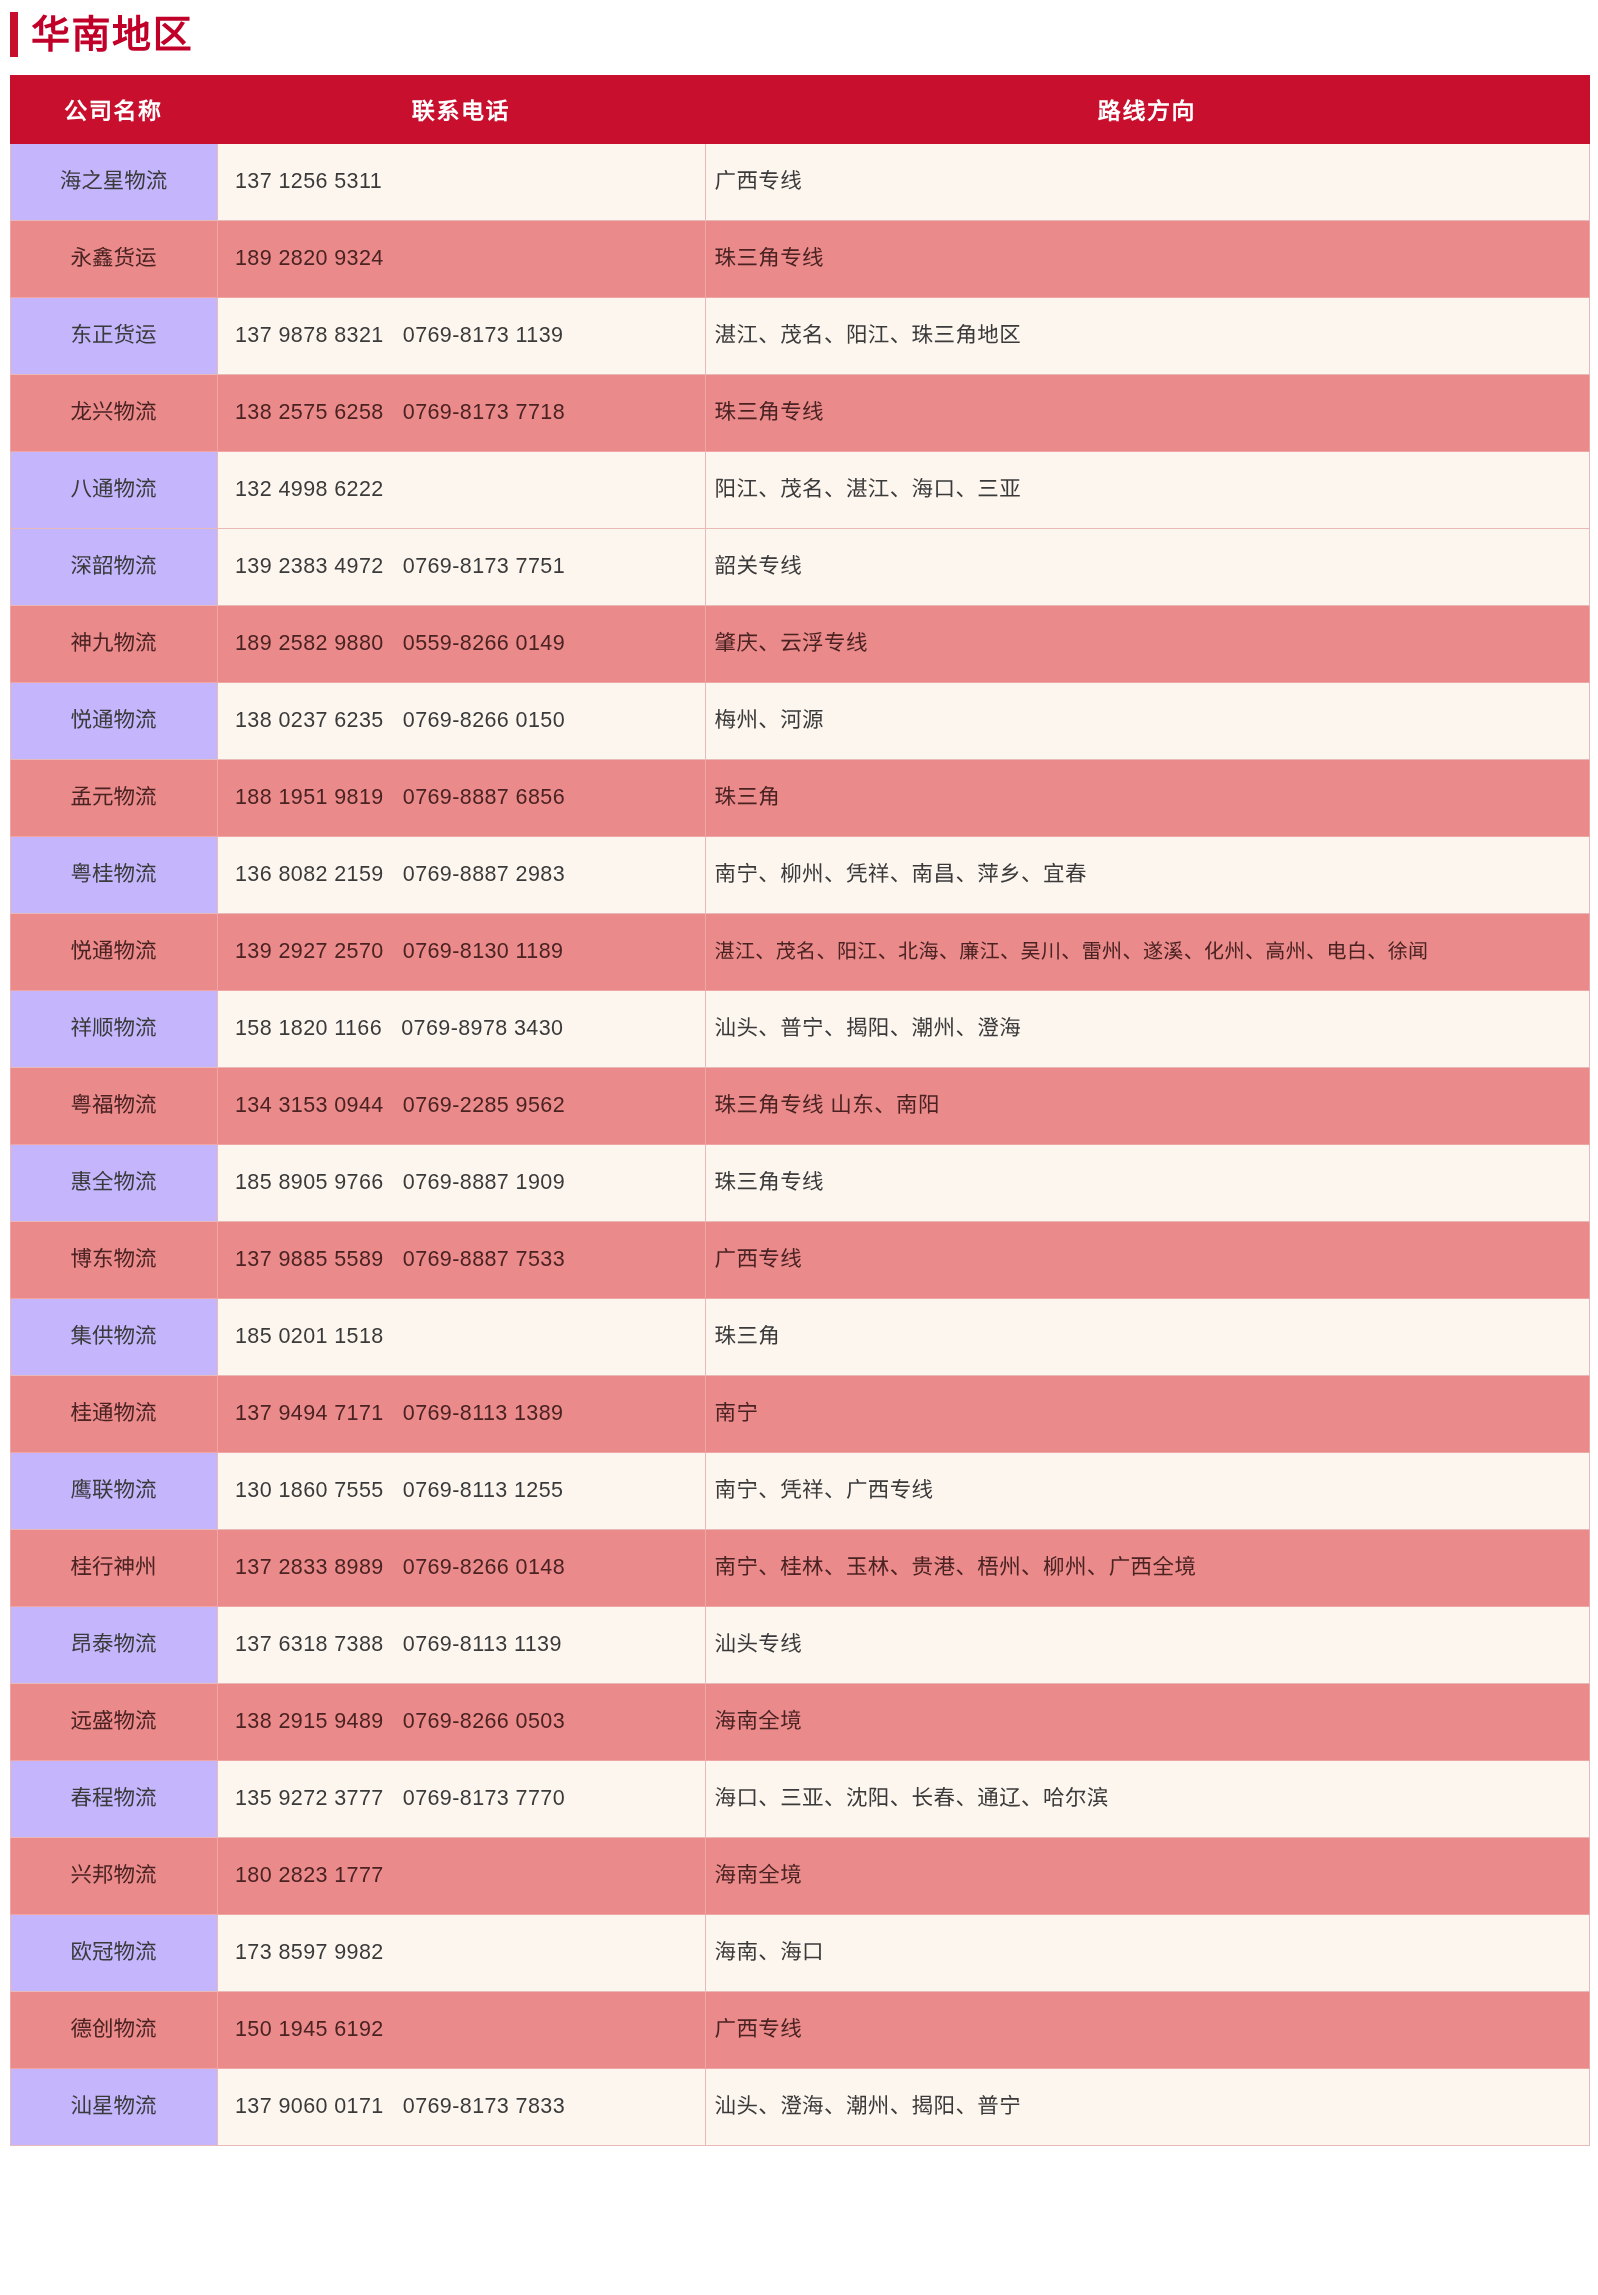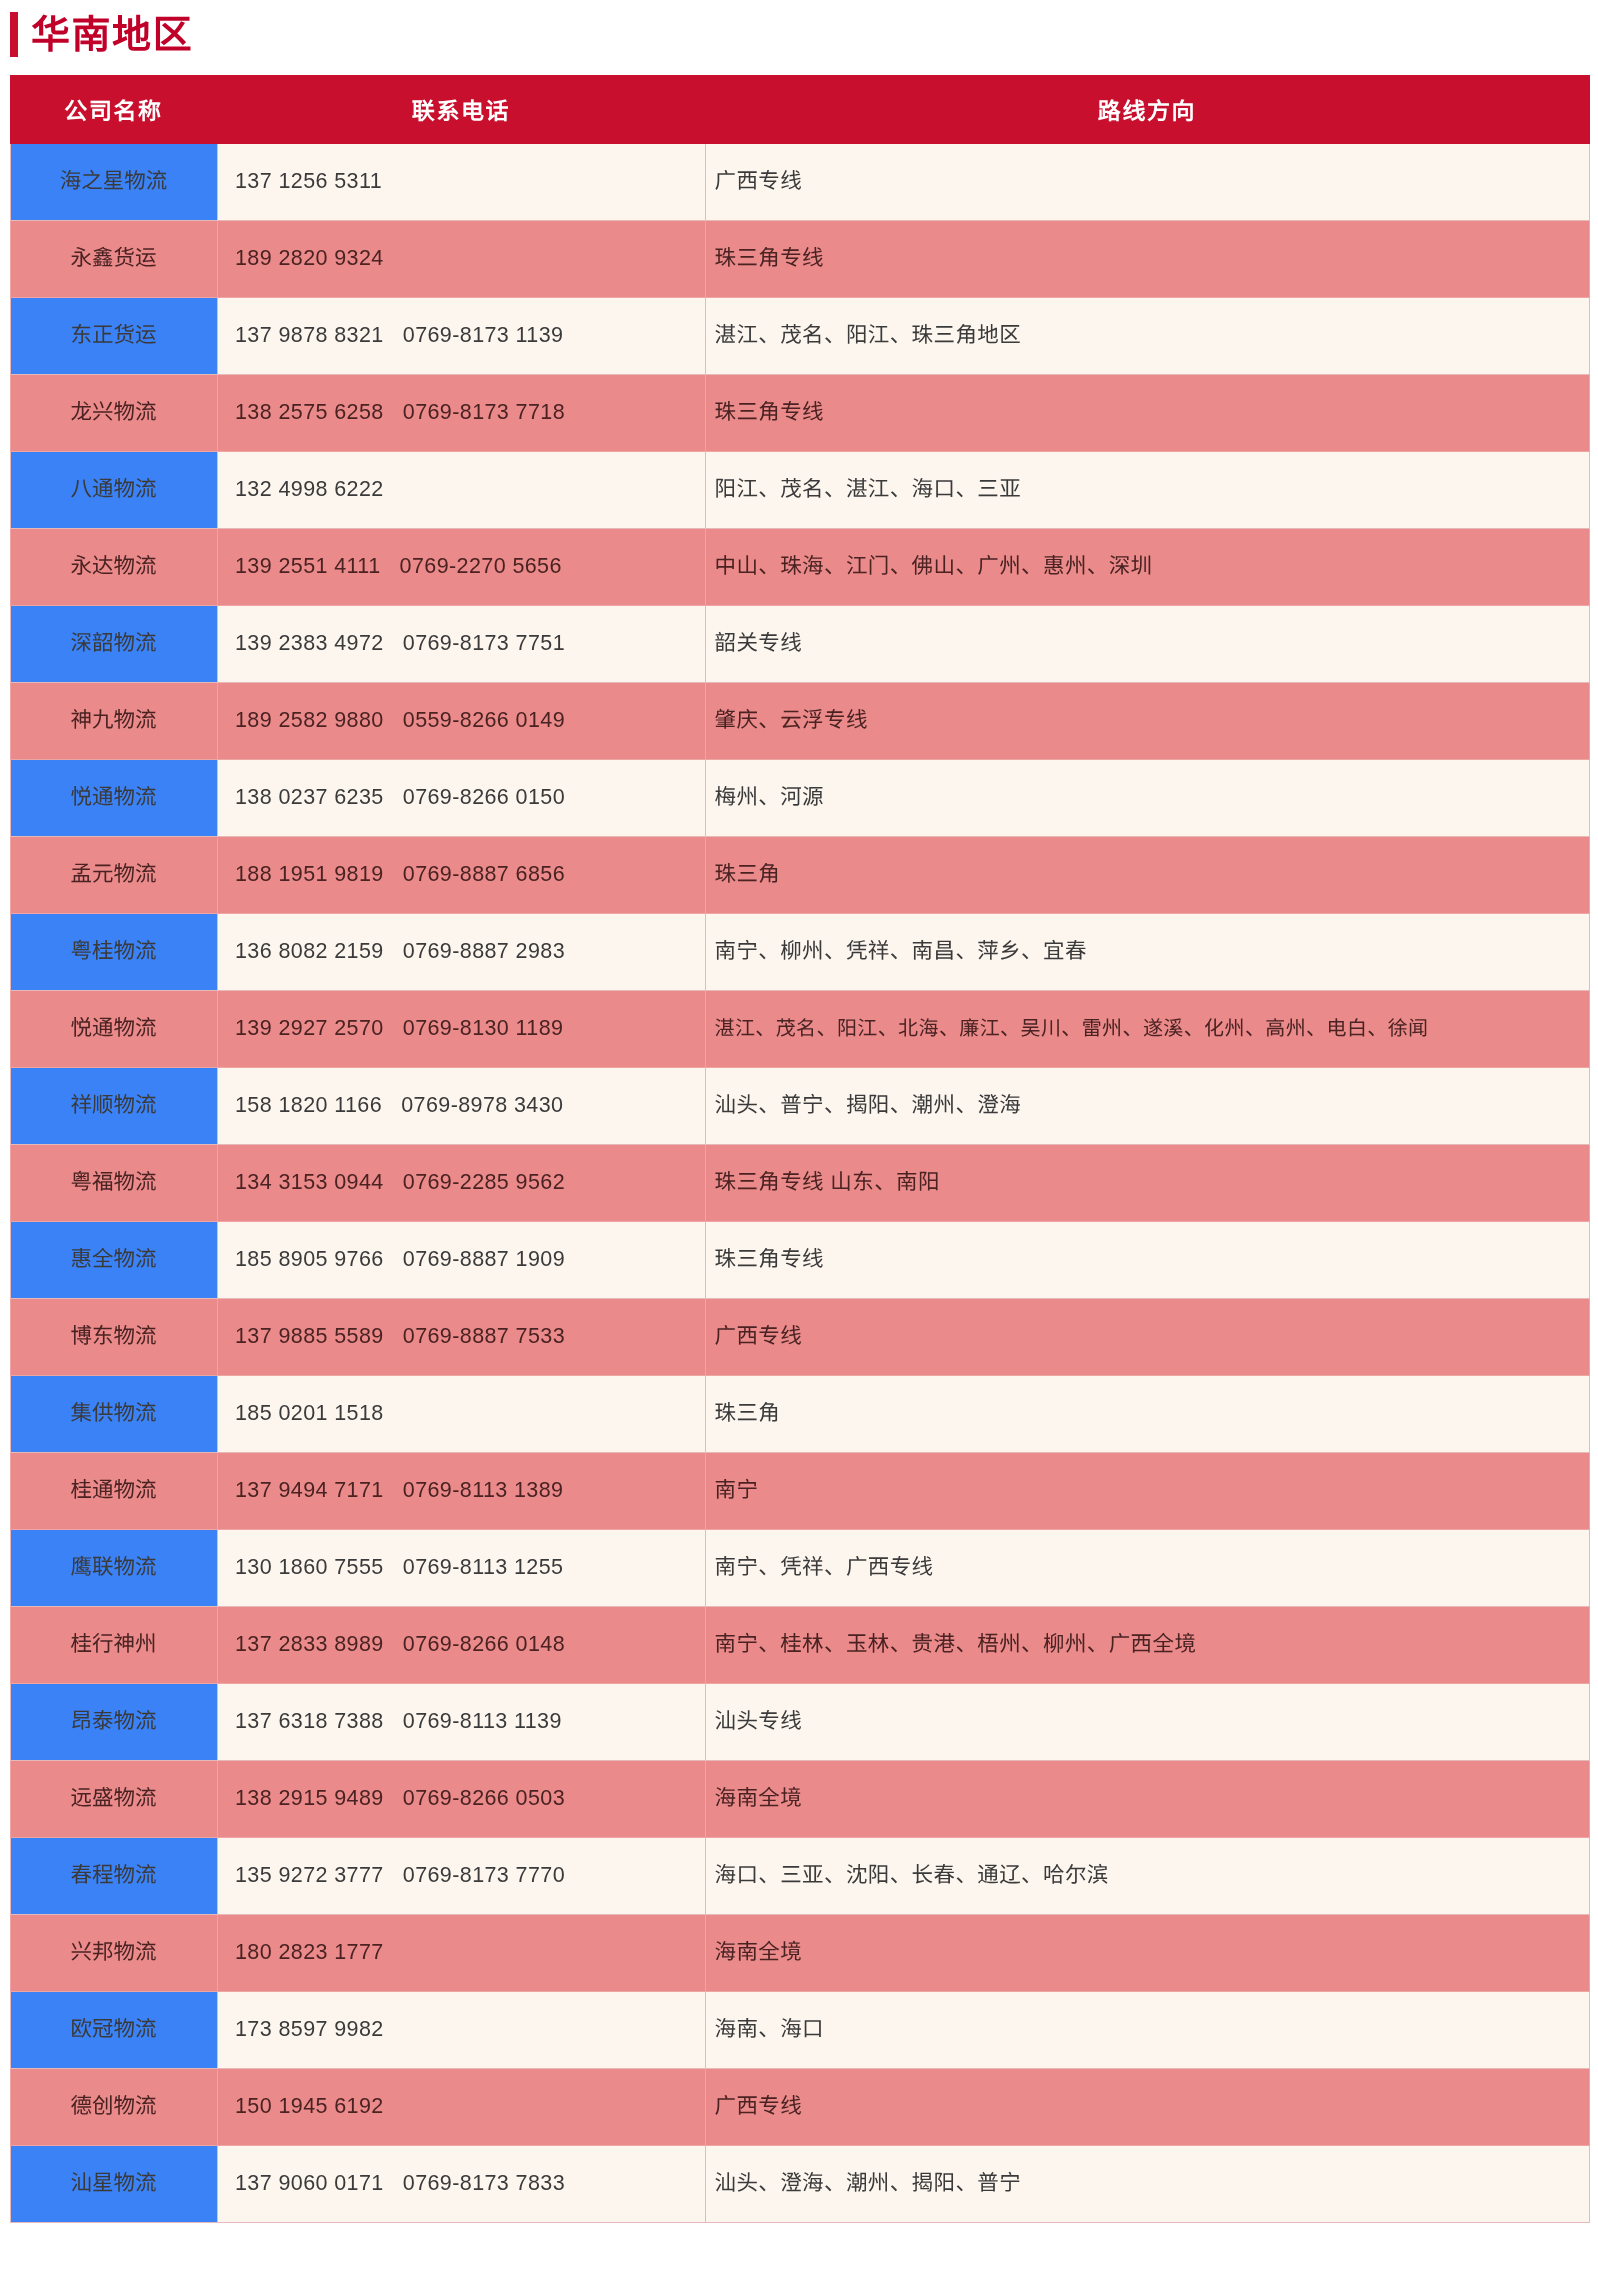--- a/index.html
+++ b/index.html
@@ -90,21 +90,21 @@
     letter-spacing: 0.4px;
   }
 
   
   tbody tr.tint-light td { background: #fdf6ef; }
   tbody tr.tint-dark  td { background: #ea8a8a; }
   tbody tr.tint-dark  td { color: #4a2222; }
 
   
   tbody tr.tint-dark td.col-name { background: #ea8a8a; text-align: center; }
-  tbody tr.tint-light td.col-name { background: #3b82f6; }
+  tbody tr.tint-light td.col-name { background: #c4b5fd; }
 
   
   tbody tr.tint-dark td { border-color: #f0a5a5; }
 
   tbody td.col-route.small { font-size: 20px; }
 </style>
 </head>
 <body>
 
 <div class="page">
@@ -146,25 +146,20 @@
         <tr class="tint-dark">
           <td class="col-name">龙兴物流</td>
           <td class="col-phone">138 2575 6258   0769-8173 7718</td>
           <td class="col-route">珠三角专线</td>
         </tr>
         <tr class="tint-light">
           <td class="col-name">八通物流</td>
           <td class="col-phone">132 4998 6222</td>
           <td class="col-route">阳江、茂名、湛江、海口、三亚</td>
         </tr>
-        <tr class="tint-dark">
-          <td class="col-name">永达物流</td>
-          <td class="col-phone">139 2551 4111   0769-2270 5656</td>
-          <td class="col-route">中山、珠海、江门、佛山、广州、惠州、深圳</td>
-        </tr>
         <tr class="tint-light">
           <td class="col-name">深韶物流</td>
           <td class="col-phone">139 2383 4972   0769-8173 7751</td>
           <td class="col-route">韶关专线</td>
         </tr>
         <tr class="tint-dark">
           <td class="col-name">神九物流</td>
           <td class="col-phone">189 2582 9880   0559-8266 0149</td>
           <td class="col-route">肇庆、云浮专线</td>
         </tr>

